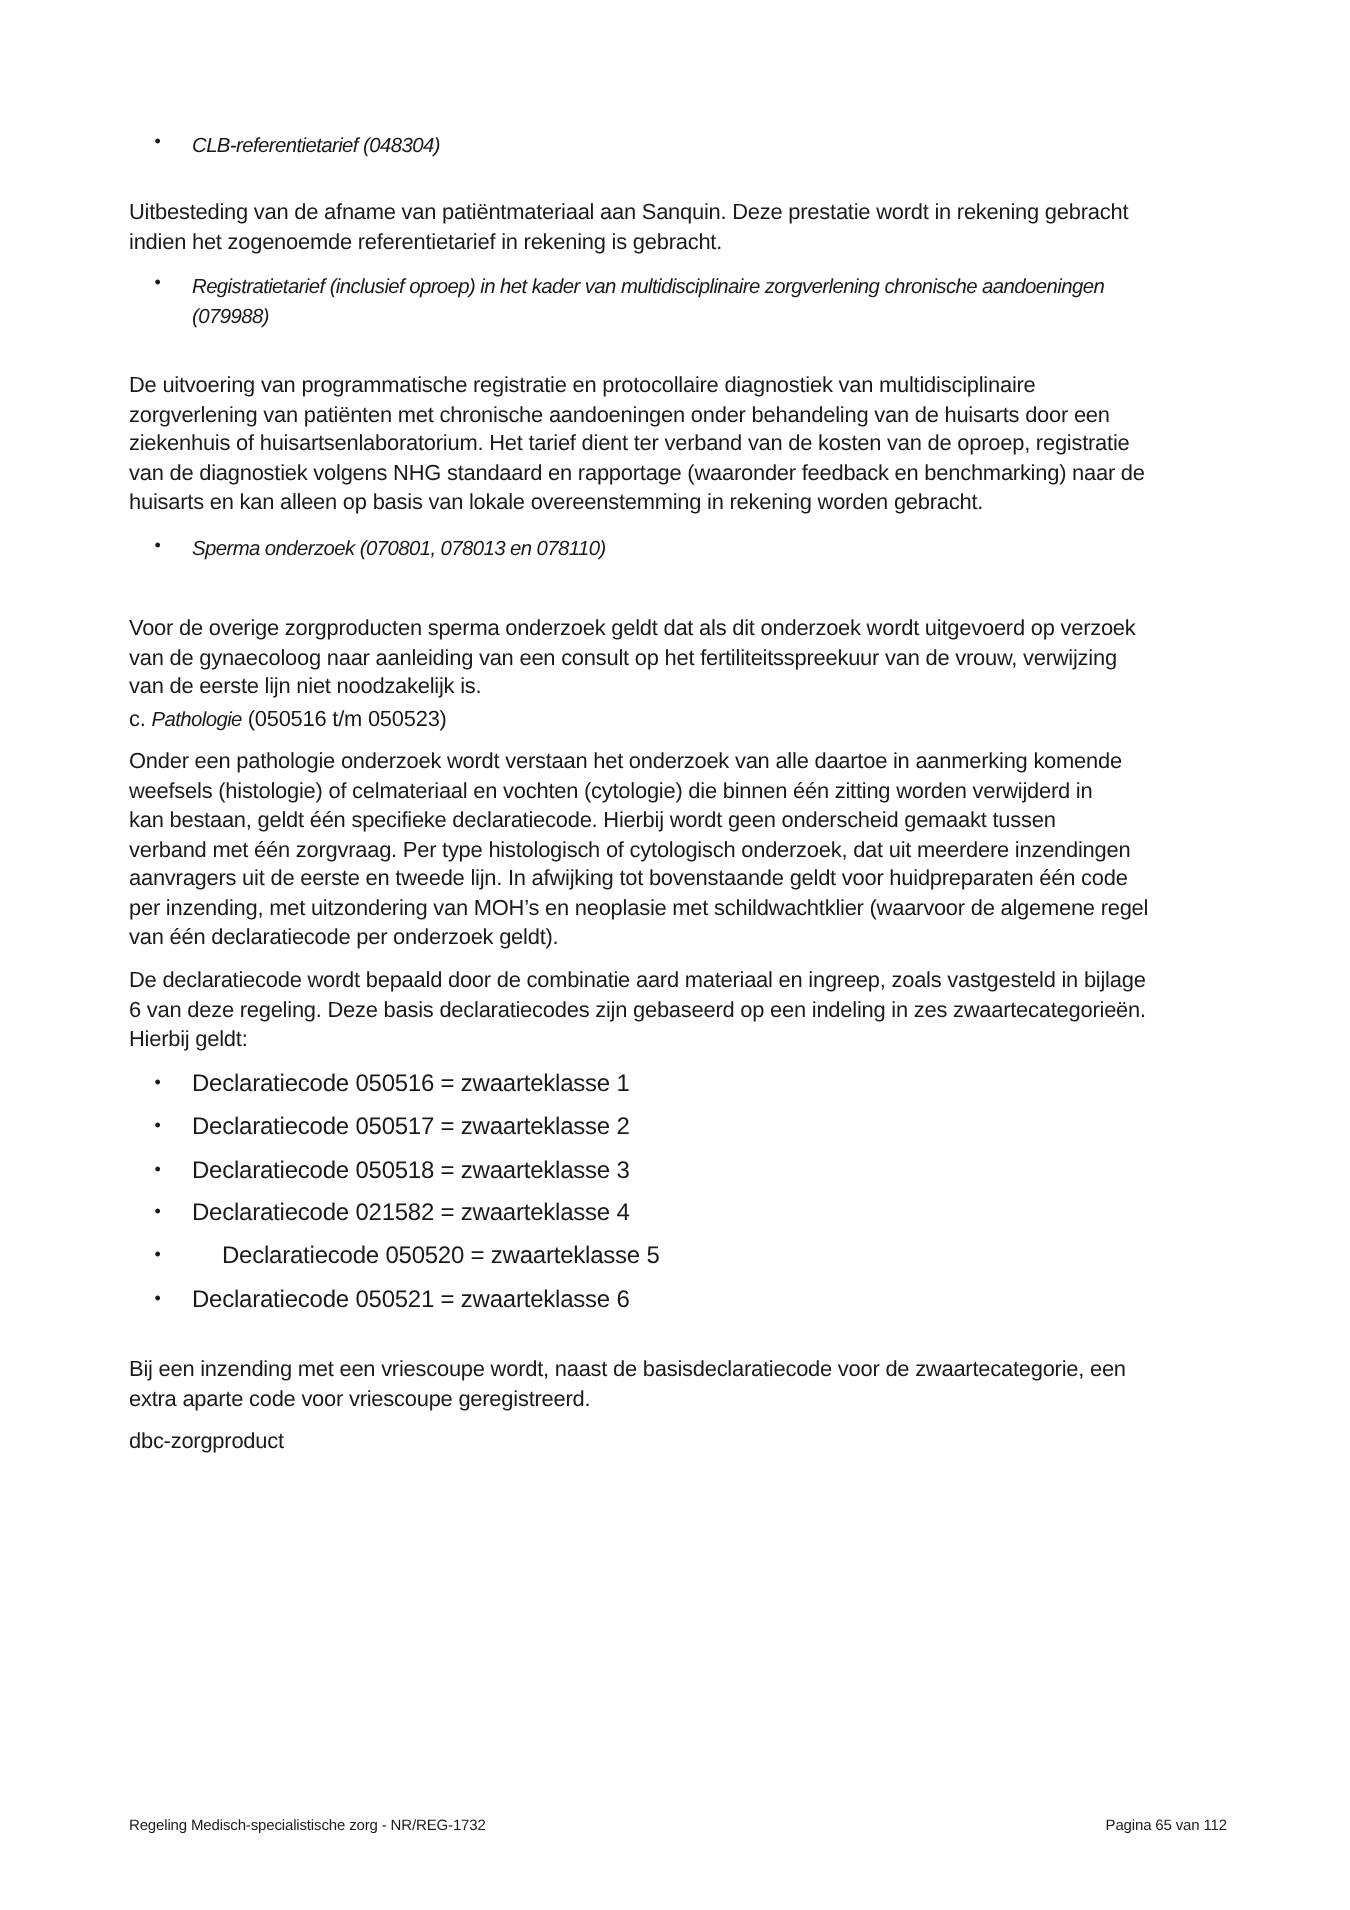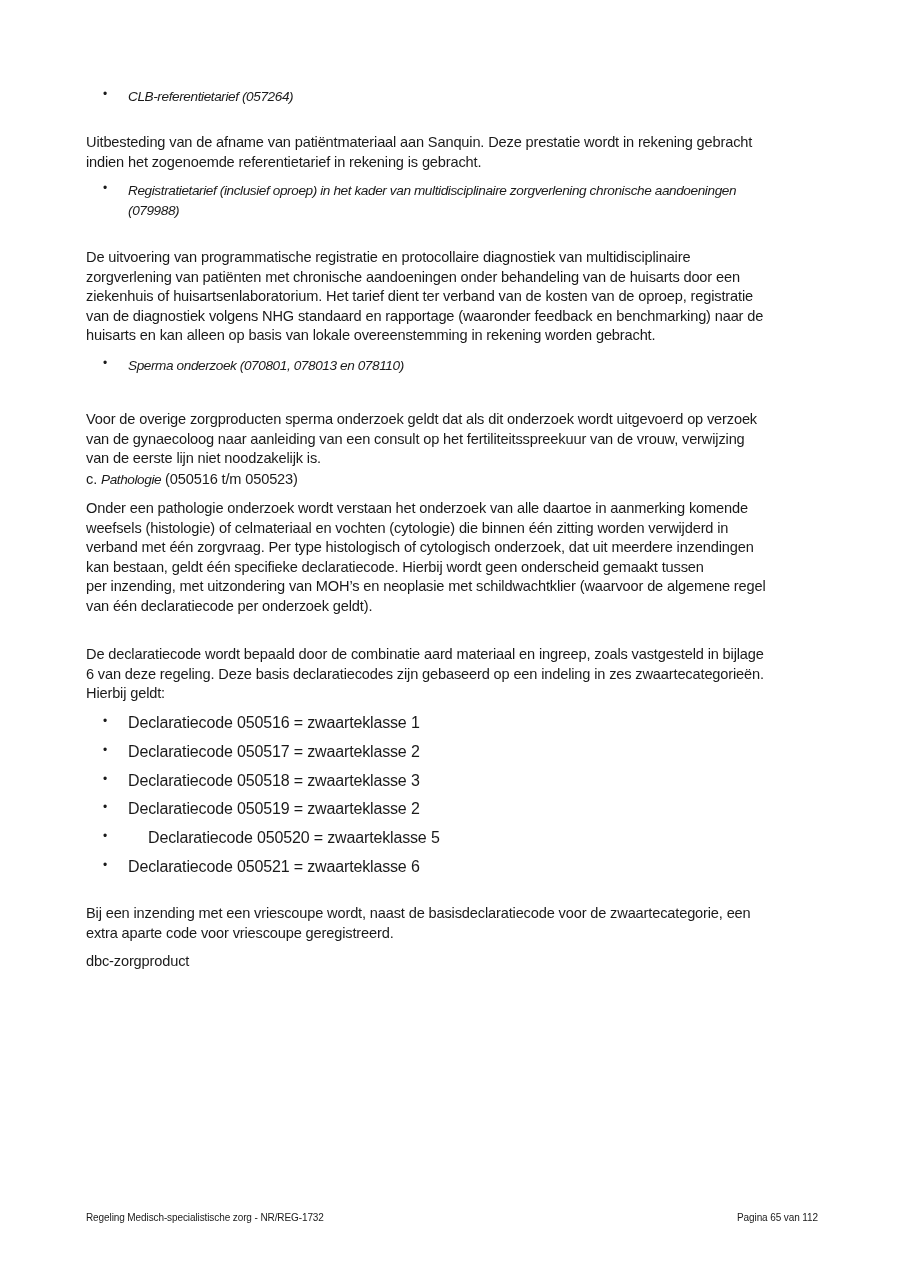--- a/index.html
+++ b/index.html
@@ -15,21 +15,21 @@
     .abs { position: absolute; left: 0; }
     .footer { position: absolute; top: 1212px; font-size: 10px; letter-spacing: -0.1px; }
   </style>
 </head>
 <body>
 
 <div class="page">
 
   <div style="position:absolute;top:87px;left:0;width:732px;">
     <span class="bullet">•</span>
-    <span class="bl it">CLB-referentietarief (057264)</span>
+    <span class="bl it">CLB-referentietarief (048304)</span>
   </div>
 
   <div class="abs" style="top:133px;">
     <p class="p" style="white-space: nowrap;">Uitbesteding van de afname van patiëntmateriaal aan Sanquin. Deze prestatie wordt in rekening gebracht</p>
     <p class="p" style="white-space: nowrap;">indien het zogenoemde referentietarief in rekening is gebracht.</p>
   </div>
 
   <div style="position:absolute;top:181px;left:0;width:732px;">
     <span class="bullet">•</span>
     <span class="bl it" style="top:0;">Registratietarief (inclusief oproep) in het kader van multidisciplinaire zorgverlening chronische aandoeningen</span>
@@ -55,22 +55,23 @@
     <p class="p" style="white-space: nowrap;">van de eerste lijn niet noodzakelijk is.</p>
   </div>
 
   <div class="abs p" style="top: 470px; white-space: nowrap;">
     <span>c. </span><span class="it">Pathologie</span><span> (050516 t/m 050523)</span>
   </div>
 
   <div class="abs" style="top:499px;">
     <p class="p" style="white-space: nowrap;">Onder een pathologie onderzoek wordt verstaan het onderzoek van alle daartoe in aanmerking komende</p>
     <p class="p" style="white-space: nowrap;">weefsels (histologie) of celmateriaal en vochten (cytologie) die binnen één zitting worden verwijderd in</p>
+    <p class="p" style="white-space: nowrap;">kan bestaan, geldt één specifieke declaratiecode. Hierbij wordt geen onderscheid gemaakt tussen</p>
     <p class="p" style="white-space: nowrap;">verband met één zorgvraag. Per type histologisch of cytologisch onderzoek, dat uit meerdere inzendingen</p>
-    <p class="p" style="white-space: nowrap;">kan bestaan, geldt één specifieke declaratiecode. Hierbij wordt geen onderscheid gemaakt tussen</p>
+    <p class="p" style="white-space: nowrap;">aanvragers uit de eerste en tweede lijn. In afwijking tot bovenstaande geldt voor huidpreparaten één code</p>
     <p class="p" style="white-space: nowrap;">per inzending, met uitzondering van MOH’s en neoplasie met schildwachtklier (waarvoor de algemene regel</p>
     <p class="p" style="white-space: nowrap;">van één declaratiecode per onderzoek geldt).</p>
   </div>
 
   <div class="abs" style="top:645px;">
     <p class="p" style="white-space: nowrap;">De declaratiecode wordt bepaald door de combinatie aard materiaal en ingreep, zoals vastgesteld in bijlage</p>
     <p class="p" style="white-space: nowrap;">6 van deze regeling. Deze basis declaratiecodes zijn gebaseerd op een indeling in zes zwaartecategorieën.</p>
     <p class="p" style="white-space: nowrap;">Hierbij geldt:</p>
   </div>
 
@@ -82,21 +83,21 @@
     <div style="position:absolute;top:29px;">
       <span class="bullet" style="top:1px;">•</span>
       <span class="bl" style="white-space:nowrap;">Declaratiecode 050517 = zwaarteklasse 2</span>
     </div>
     <div style="position:absolute;top:58px;">
       <span class="bullet" style="top:1px;">•</span>
       <span class="bl" style="white-space:nowrap;text-align:center;">Declaratiecode 050518 = zwaarteklasse 3</span>
     </div>
     <div style="position:absolute;top:86px;">
       <span class="bullet" style="top:1px;">•</span>
-      <span class="bl" style="white-space:nowrap;">Declaratiecode 050519 = zwaarteklasse 2</span>
+      <span class="bl" style="white-space:nowrap;">Declaratiecode 021582 = zwaarteklasse 4</span>
     </div>
     <div style="position:absolute;top:115px;">
       <span class="bullet" style="top:1px;">•</span>
       <span class="bl" style="white-space:nowrap;margin-left:20px;">Declaratiecode 050520 = zwaarteklasse 5</span>
     </div>
     <div style="position:absolute;top:144px;">
       <span class="bullet" style="top:1px;">•</span>
       <span class="bl" style="white-space:nowrap;">Declaratiecode 050521 = zwaarteklasse 6</span>
     </div>
   </div>

